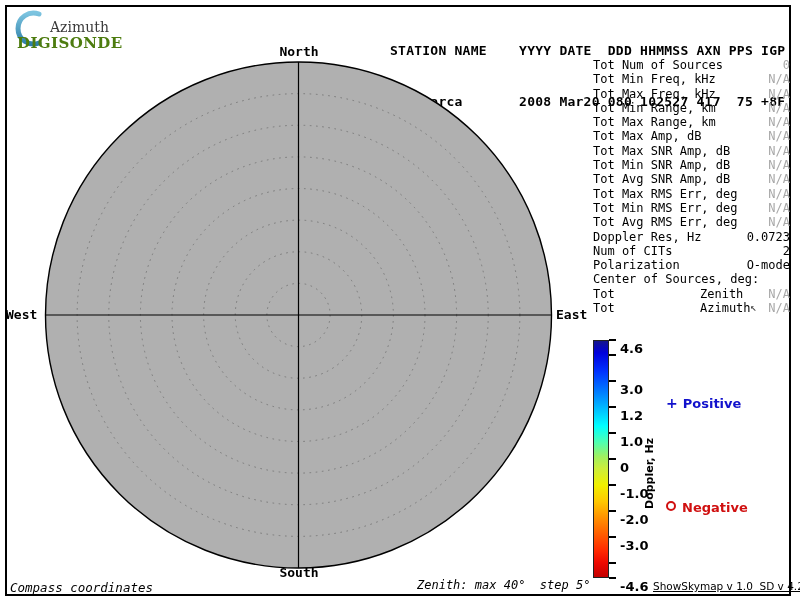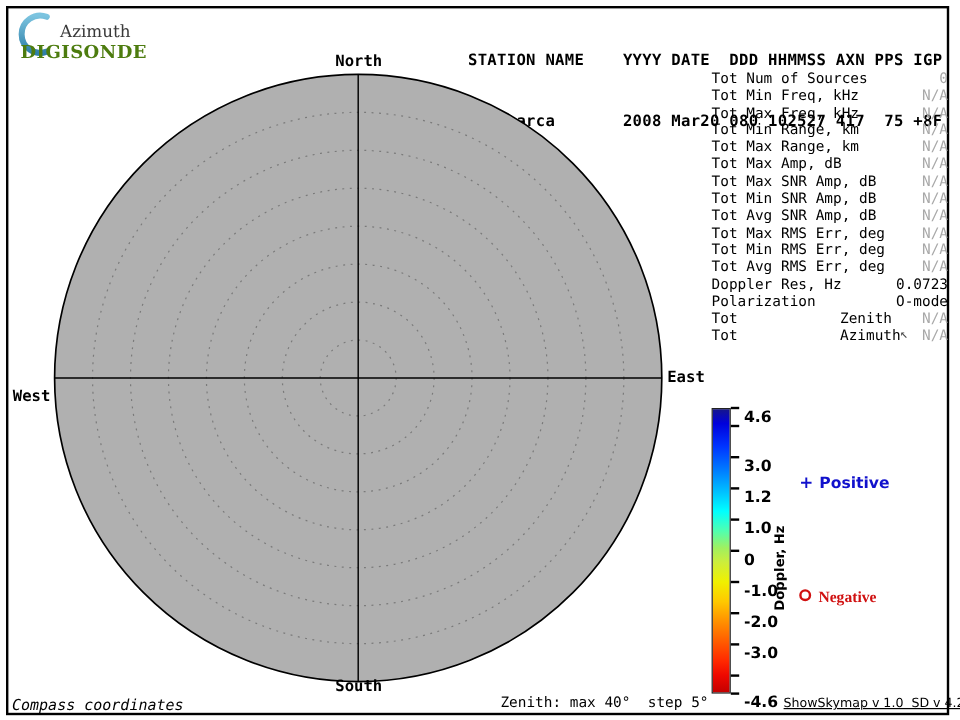--- a/index.html
+++ b/index.html
@@ -16,21 +16,21 @@
   .logo-lowell{position:absolute;left:40px;top:12px;font-family:"DejaVu Serif", serif;font-size:14px;color:#3a3a3a;}
   .logo-digisonde{position:absolute;left:7px;top:27px;font-family:"DejaVu Serif", serif;font-size:15px;font-weight:bold;letter-spacing:.4px;}
 
   
   .header{left:390px;top:8px;font-weight:bold;font-size:13px;line-height:17px;letter-spacing:.24px;white-space:pre;text-align:right;}
 
   
   .dir{font-weight:bold;font-size:13px;}
   .dir-n{left:259px;top:44px;width:80px;text-align:center;}
   .dir-s{left:259px;top:565px;width:80px;text-align:center;}
-  .dir-w{left:6px;top:323px;width:36px;text-align:right;}
+  .dir-w{left:6px;top:307px;width:36px;}
   .dir-e{left:556px;top:307px;width:44px;text-align:left;}
 
   
   .stats{left:593px;top:58px;width:197px;font-size:12px;}
   .stat-row{position:relative;display:flex;justify-content:space-between;height:14.3px;line-height:14.3px;white-space:pre;}
   .s-mid{position:absolute;left:107px;}
   .cursor-glyph{position:absolute;left:157px;top:1px;font-size:11px;color:#444;line-height:12px;}
   .muted{color:#a8a8a8;}
 
   
@@ -38,27 +38,27 @@
   .cbar-ticks{left:609px;top:340px;width:8px;height:238px;}
   .cb-tick{position:absolute;left:0;width:7px;height:2px;background:#000;transform:translateY(-1px);}
   .cbar-labels{left:620px;top:348px;width:42px;height:238px;}
   .cb-label{position:absolute;left:0;transform:translateY(-50%);font-family:"DejaVu Sans", sans-serif;font-weight:bold;font-size:13px;white-space:nowrap;}
   .cbar-title{left:643px;top:425px;height:84px;writing-mode:vertical-rl;transform:rotate(180deg);
     font-family:"DejaVu Sans", sans-serif;font-weight:bold;font-size:11px;white-space:nowrap;}
 
   
   .legend{font-family:"DejaVu Sans", sans-serif;font-weight:bold;font-size:13px;white-space:nowrap;}
   .legend-pos{left:666px;top:395px;}
-  .legend-neg{left:666px;top:490px;font-family:Liberation Serif, serif;}
+  .legend-neg{left:666px;top:500px;}
   .neg-marker{display:inline-block;width:6px;height:6px;border:2px solid currentColor;border-radius:50%;margin-right:6px;vertical-align:1px;}
   .pos-marker{display:inline-block;margin-right:5px;font-size:14px;}
 
   
   .foot-left{left:10px;top:580px;font-style:italic;font-size:12.5px;}
-  .foot-center{left:417px;top:578px;font-size:12px;white-space:pre;}
+  .foot-center{left:417px;top:578px;font-style:italic;font-size:12px;white-space:pre;}
   .foot-right{left:653px;top:580px;font-family:"DejaVu Sans", sans-serif;font-size:10.5px;text-decoration:underline;white-space:pre;}
 </style>
 </head>
 <body>
 
 <div class="abs frame"></div>
 
 <div class="abs logo">
   <svg width="38" height="40" style="position:absolute;left:0;top:2px;">
     <defs>
@@ -103,21 +103,23 @@
     <div class="stat-row"><span class="s-label">Tot Min Range, km</span><span class="s-value muted">N/A</span></div>
     <div class="stat-row"><span class="s-label">Tot Max Range, km</span><span class="s-value muted">N/A</span></div>
     <div class="stat-row"><span class="s-label">Tot Max Amp, dB</span><span class="s-value muted">N/A</span></div>
     <div class="stat-row"><span class="s-label">Tot Max SNR Amp, dB</span><span class="s-value muted">N/A</span></div>
     <div class="stat-row"><span class="s-label">Tot Min SNR Amp, dB</span><span class="s-value muted">N/A</span></div>
     <div class="stat-row"><span class="s-label">Tot Avg SNR Amp, dB</span><span class="s-value muted">N/A</span></div>
     <div class="stat-row"><span class="s-label">Tot Max RMS Err, deg</span><span class="s-value muted">N/A</span></div>
     <div class="stat-row"><span class="s-label">Tot Min RMS Err, deg</span><span class="s-value muted">N/A</span></div>
     <div class="stat-row"><span class="s-label">Tot Avg RMS Err, deg</span><span class="s-value muted">N/A</span></div>
     <div class="stat-row"><span class="s-label">Doppler Res, Hz</span><span class="s-value">0.0723</span></div>
+    <div class="stat-row"><span class="s-label">Num of CITs</span><span class="s-value">2</span></div>
     <div class="stat-row"><span class="s-label">Polarization</span><span class="s-value">O-mode</span></div>
+    <div class="stat-row"><span class="s-label">Center of Sources, deg:</span><span class="s-value"></span></div>
     <div class="stat-row"><span class="s-label">Tot</span><span class="s-mid">Zenith</span><span class="s-value muted">N/A</span></div>
     <div class="stat-row"><span class="s-label">Tot</span><span class="s-mid">Azimuth</span><span class="cursor-glyph">↖</span><span class="s-value muted">N/A</span></div>
   </div>
 
 <div class="abs cbar" style="background: linear-gradient(rgb(21, 21, 140) 0%, rgb(0, 0, 220) 5%, rgb(0, 51, 255) 13%, rgb(0, 128, 255) 22%, rgb(0, 200, 255) 30%, rgb(0, 255, 255) 36%, rgb(80, 255, 176) 43%, rgb(160, 240, 96) 49%, rgb(204, 238, 60) 54%, rgb(240, 240, 0) 61%, rgb(255, 200, 0) 68%, rgb(255, 152, 0) 74%, rgb(255, 92, 0) 82%, rgb(255, 40, 0) 89%, rgb(238, 8, 0) 94%, rgb(196, 0, 0) 100%);"></div>
 <div class="abs cbar-ticks">
     <div class="cb-tick" style="top: 0%;"></div>
     <div class="cb-tick" style="top: 6.5%;"></div>
     <div class="cb-tick" style="top: 17.4%;"></div>
     <div class="cb-tick" style="top: 28.3%;"></div>

